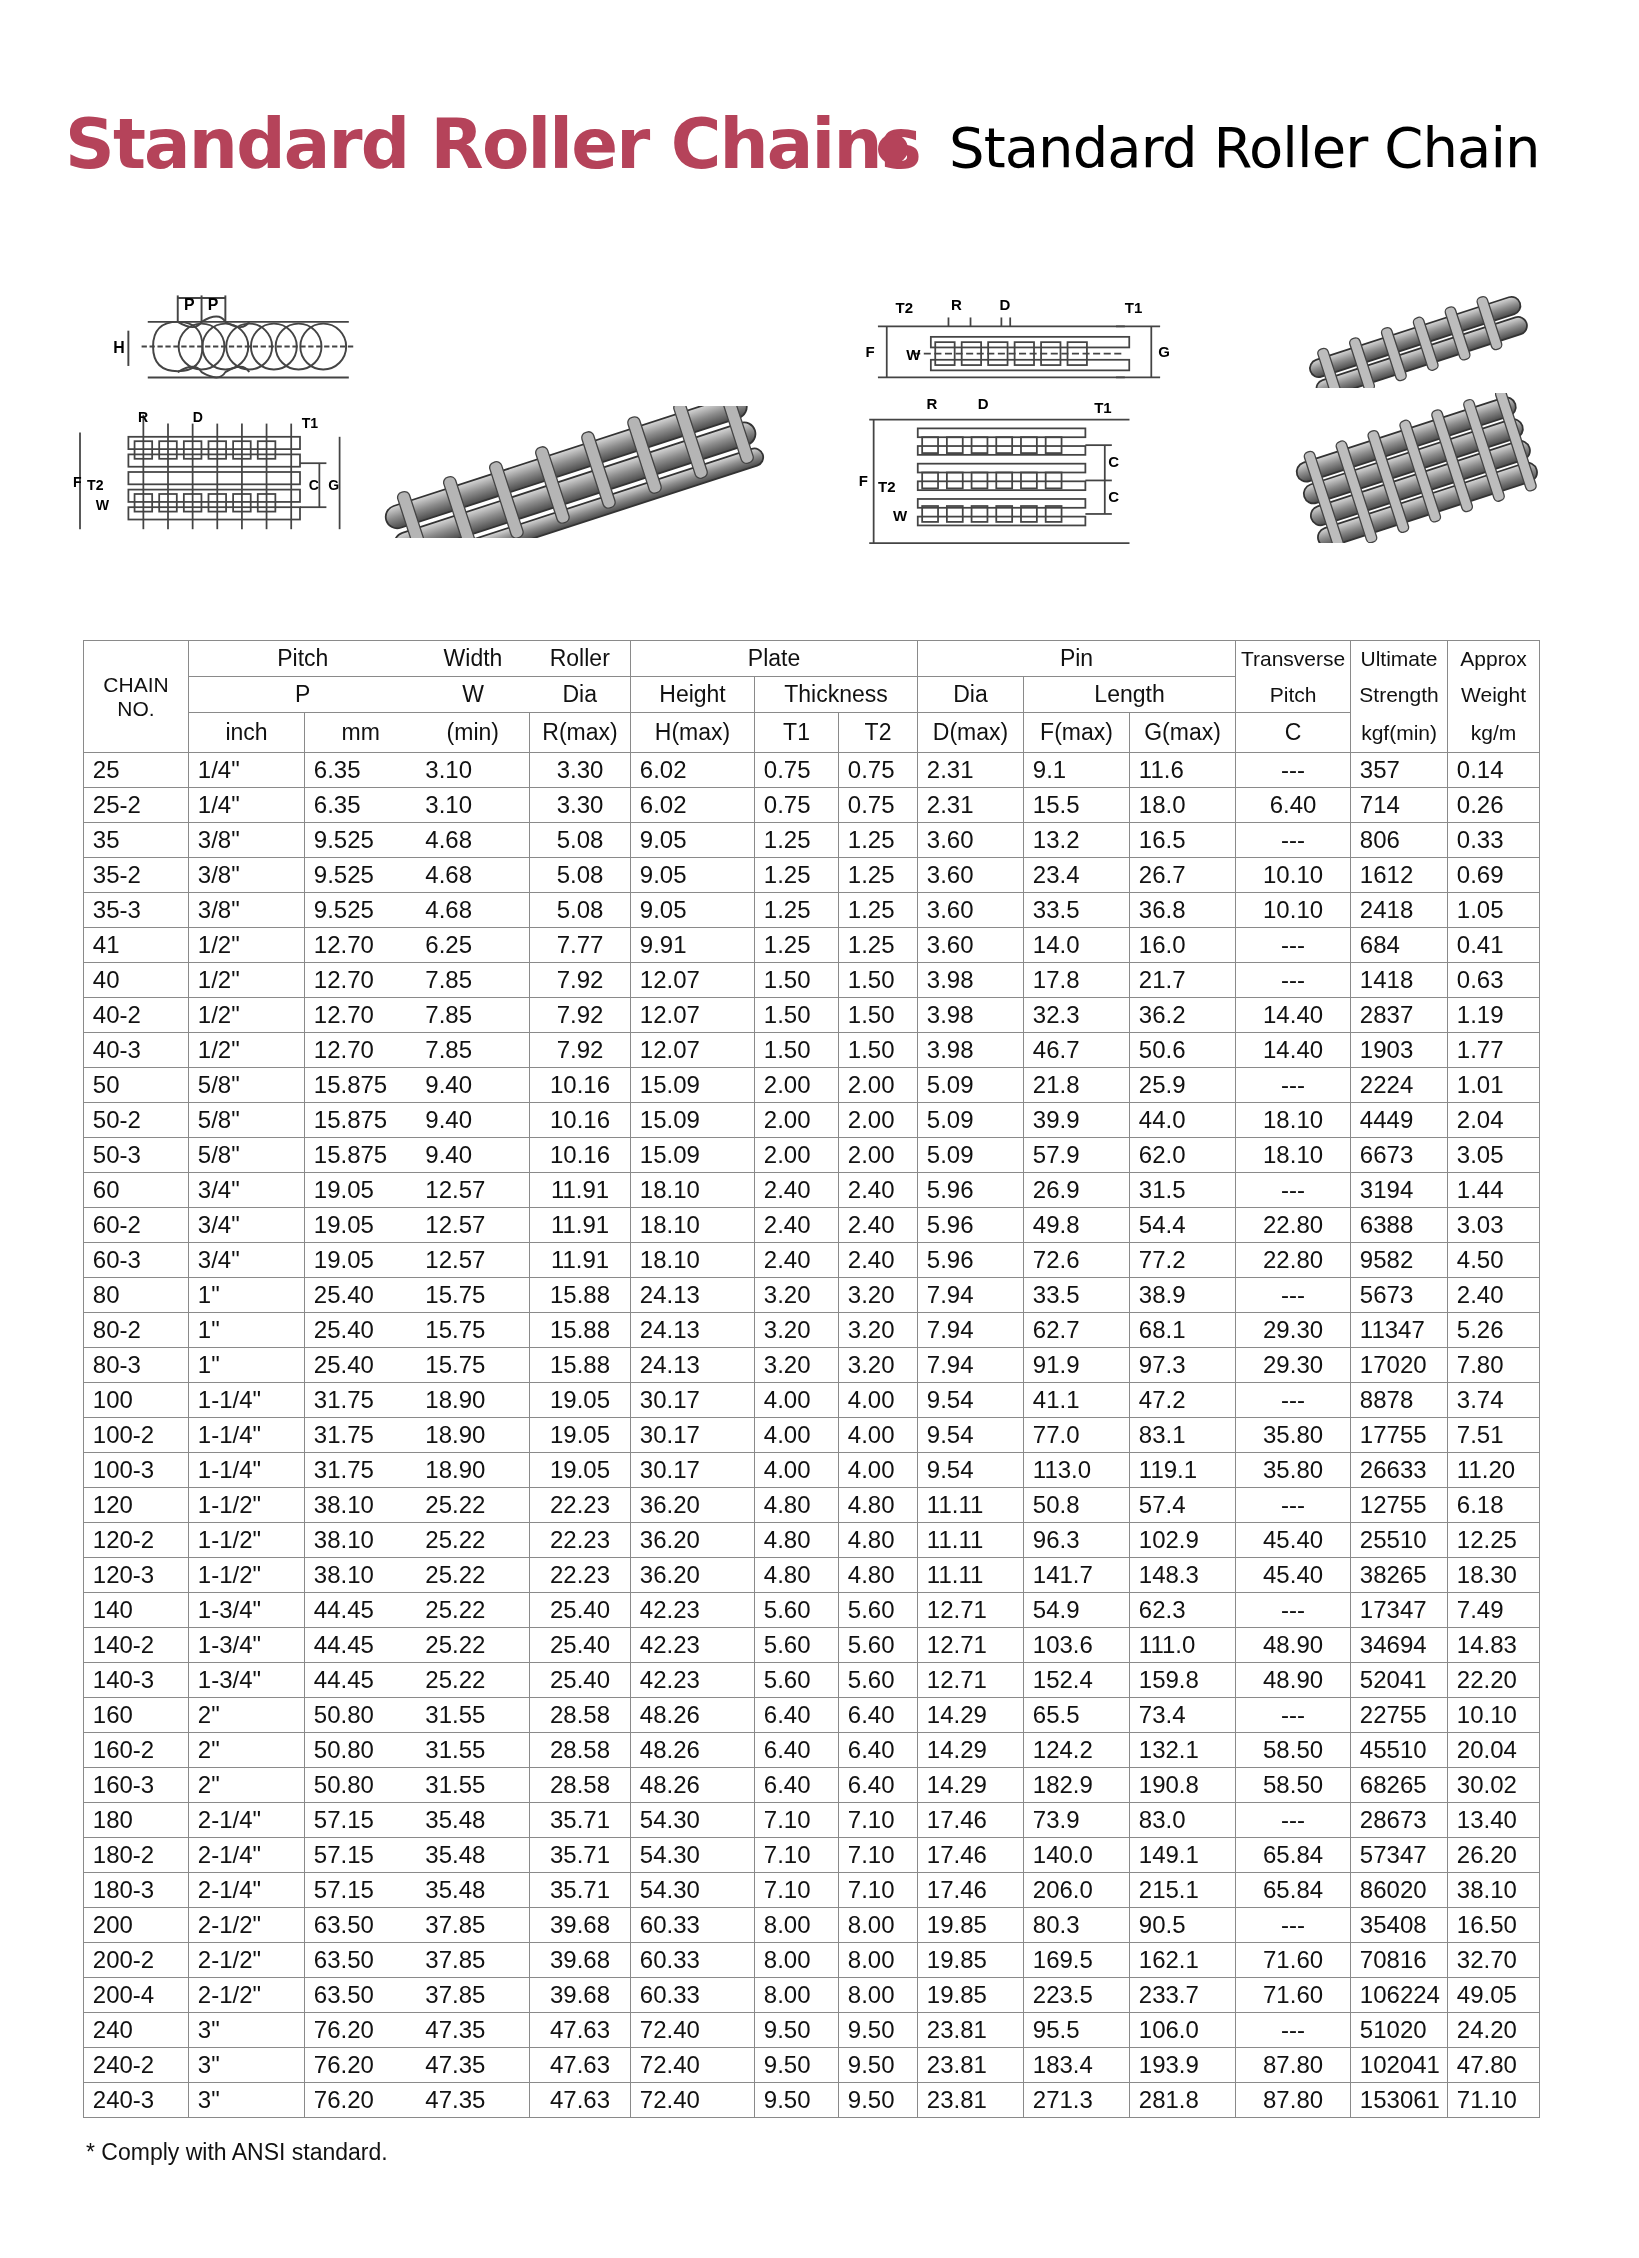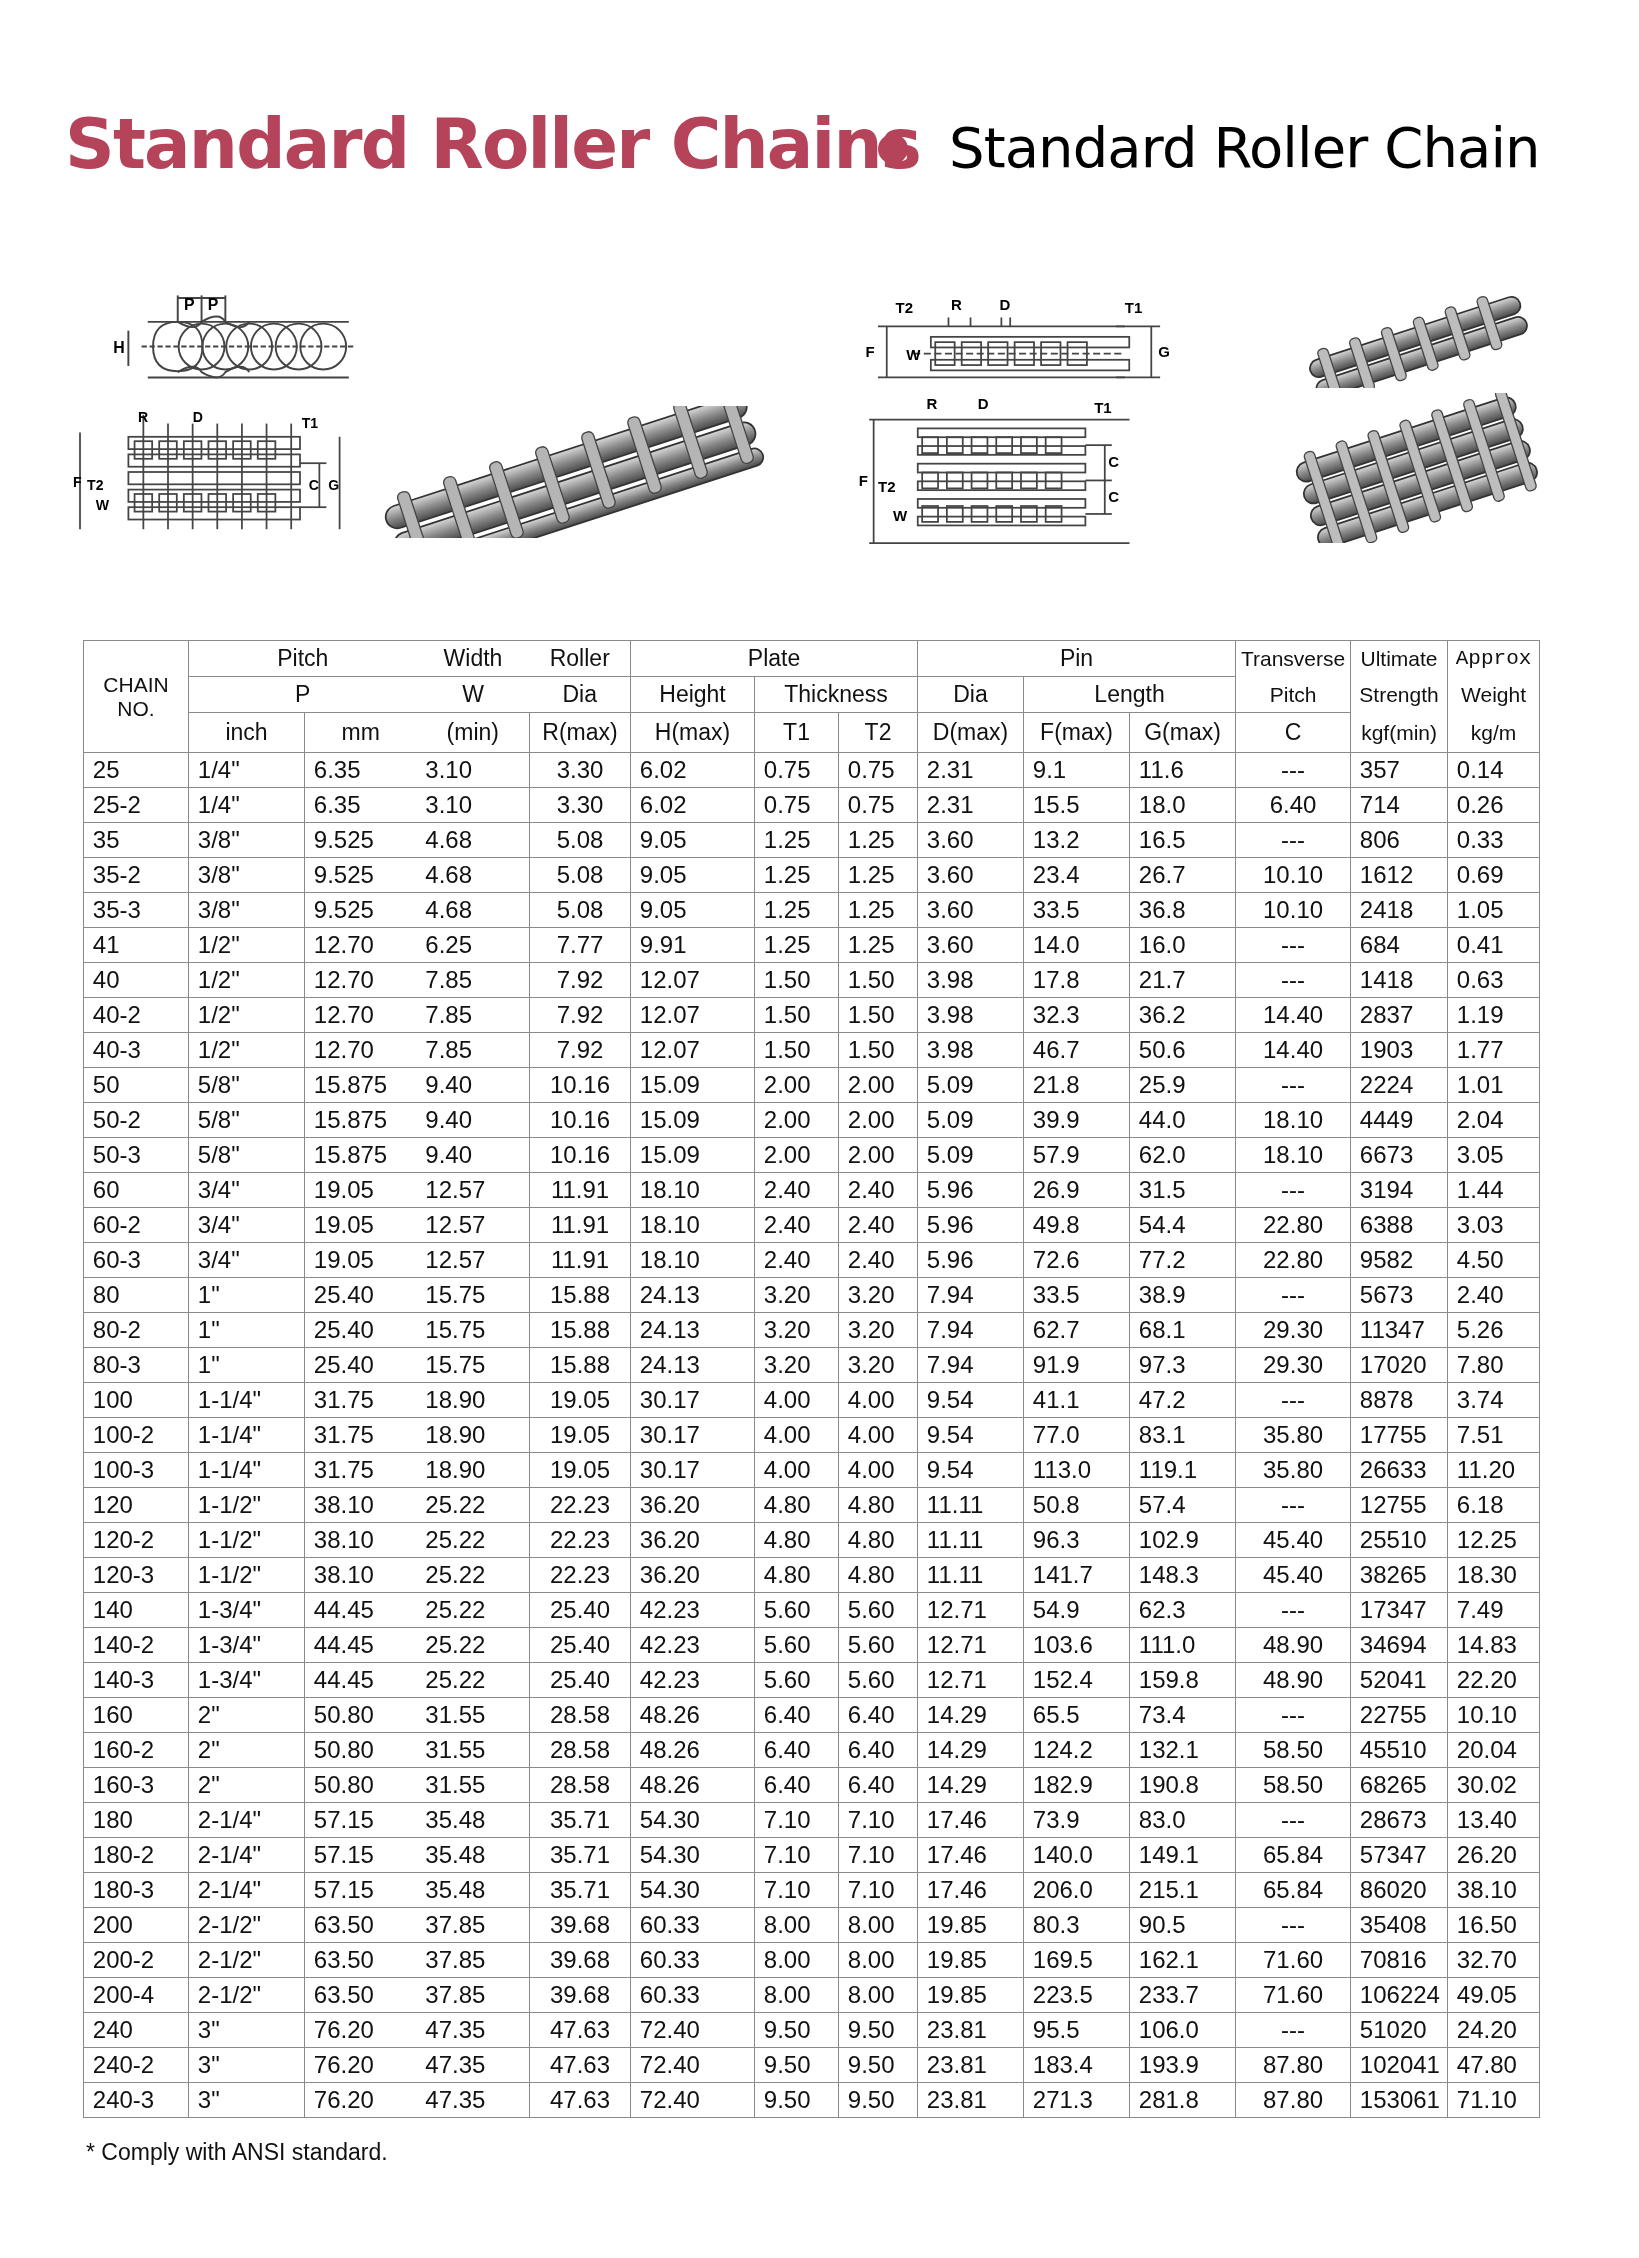--- a/index.html
+++ b/index.html
@@ -272,21 +272,21 @@
   <thead>
     <tr>
       <th rowspan="3" class="chainno">CHAIN NO.</th>
       <th colspan="2" class="nbr" style="border-bottom:1.8px solid #8a8a8a;">Pitch</th>
       <th class="nbl nbr">Width</th>
       <th class="nbl">Roller</th>
       <th colspan="3">Plate</th>
       <th colspan="3">Pin</th>
       <th class="small" style="border-bottom:none;">Transverse</th>
       <th class="small" style="border-bottom:none;">Ultimate</th>
-      <th class="small" style="border-bottom:none;font-family:Liberation Mono, monospace;">Approx</th>
+      <th class="small" style="border-bottom:none;">Approx</th>
     </tr>
     <tr>
       <th colspan="2" class="nbr">P</th>
       <th class="nbl nbr">W</th>
       <th class="nbl">Dia</th>
       <th>Height</th>
       <th colspan="2">Thickness</th>
       <th>Dia</th>
       <th colspan="2">Length</th>
       <th class="small" style="border-top:none;">Pitch</th>

